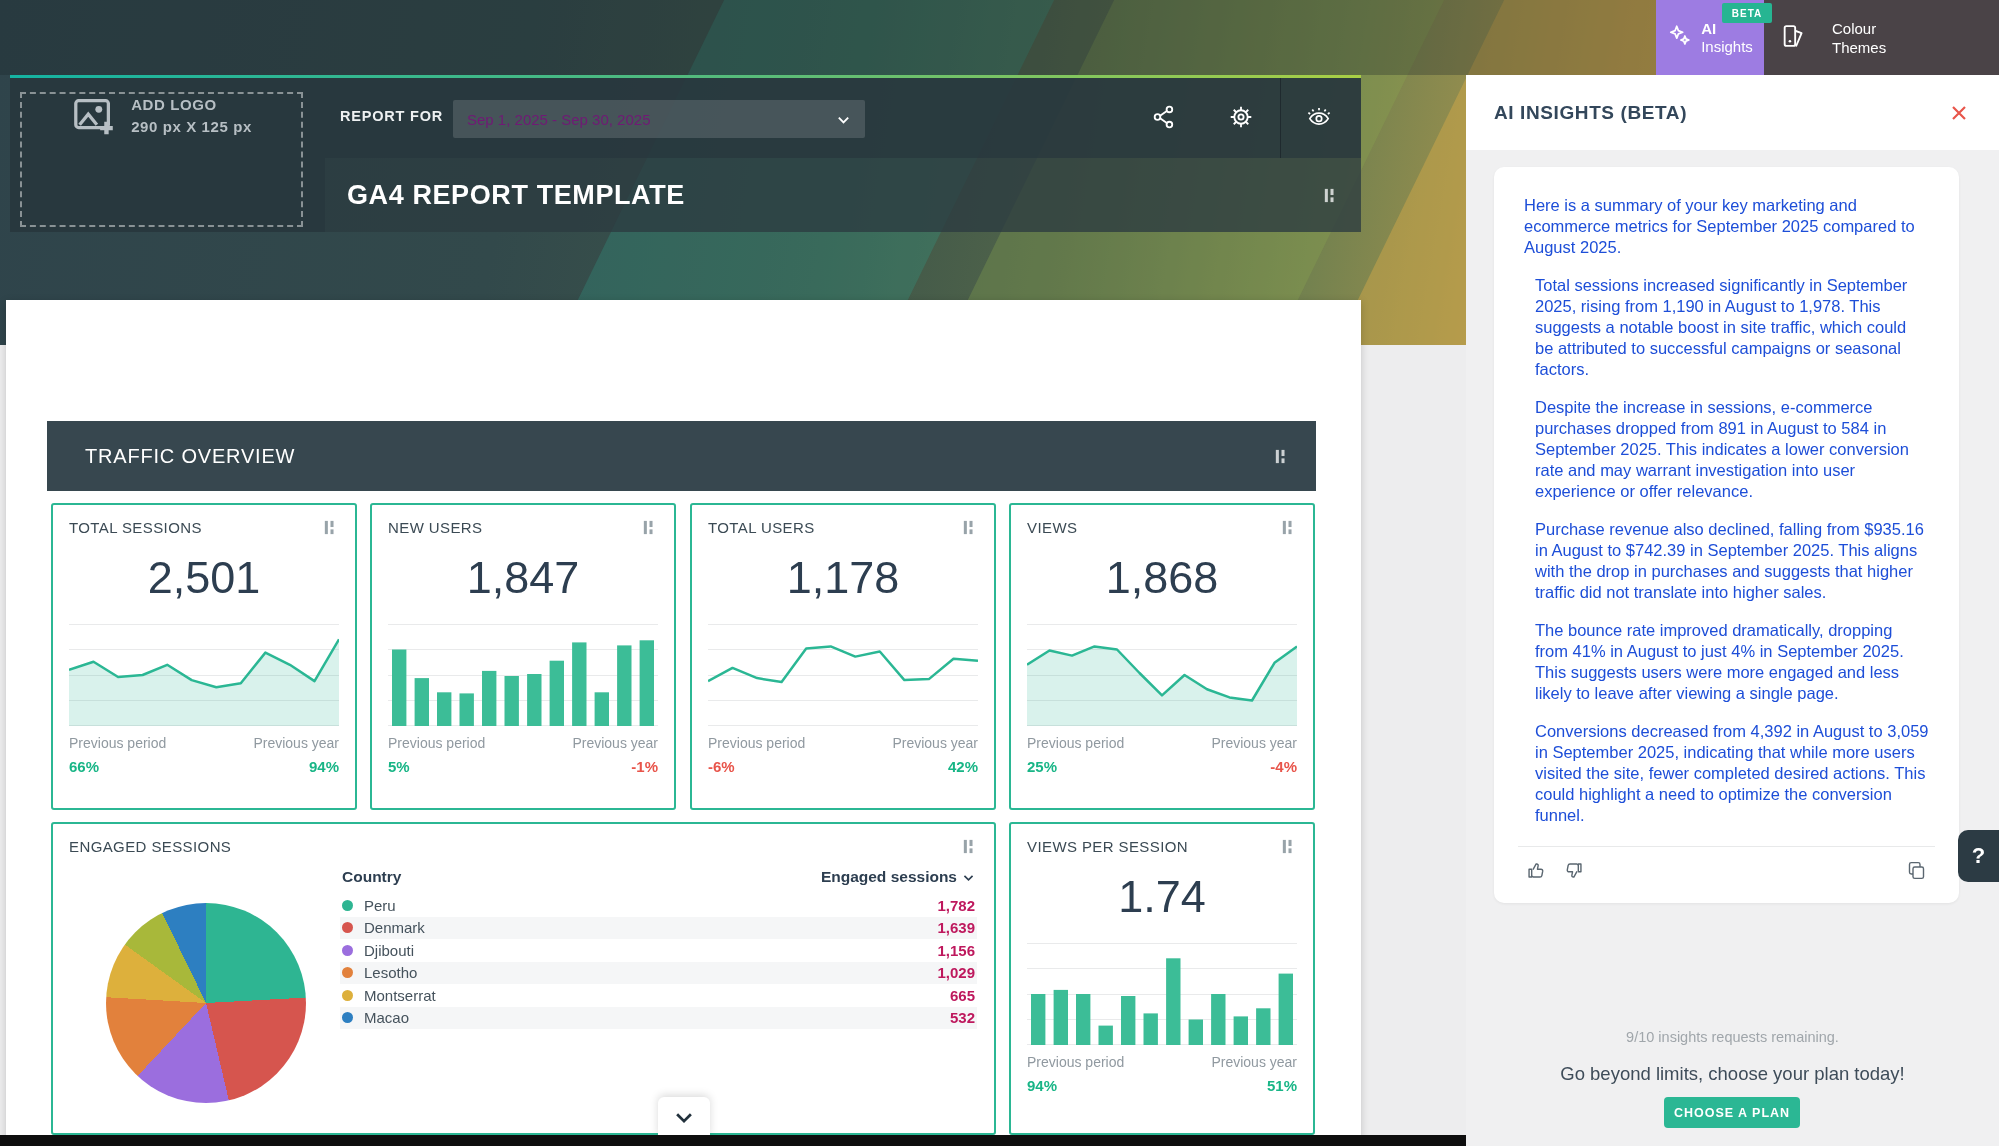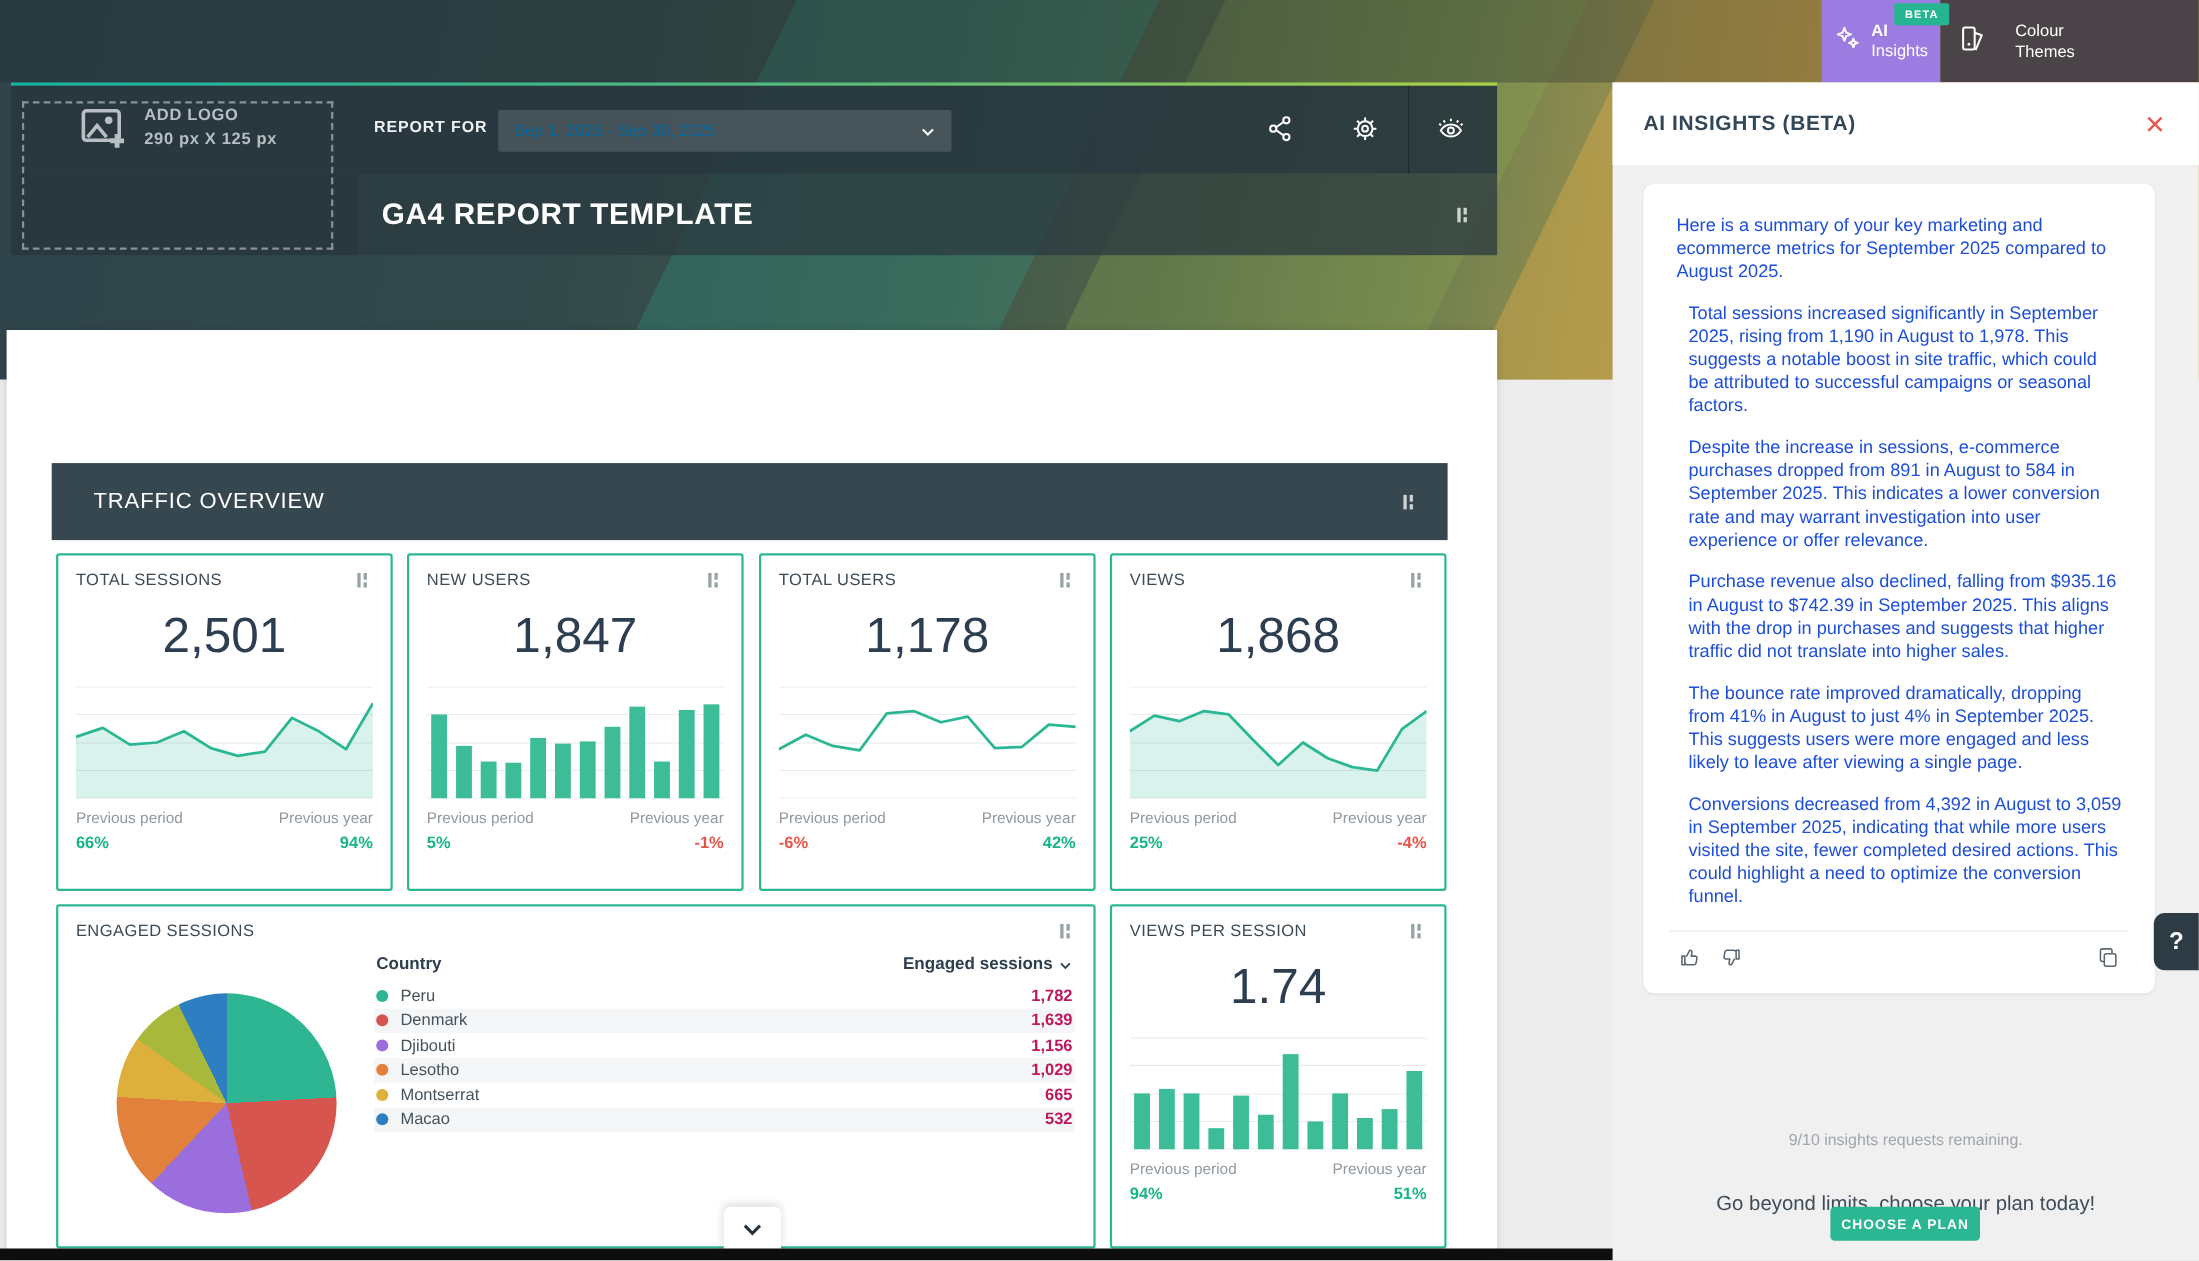--- a/index.html
+++ b/index.html
@@ -32,21 +32,21 @@
   .hdr-left-ext{position:absolute;left:10px;top:158px;width:315px;height:74px;background:rgba(40,55,61,0.93);}
   .ga4-strip{position:absolute;left:325px;top:158px;width:1036px;height:74px;background:rgba(44,59,64,0.78);
     display:flex;align-items:center;justify-content:space-between;padding:0 22px 0 22px;box-sizing:border-box;}
   .ga4-title{color:#fff;font-size:27px;font-weight:bold;letter-spacing:0.6px;}
   .logo-box{position:absolute;left:20px;top:92px;width:283px;height:135px;border:2px dashed rgba(255,255,255,0.45);
     box-sizing:border-box;display:flex;justify-content:center;gap:14px;cursor:pointer;z-index:3;}
   .logo-txt{color:#b7bfc4;font-size:15px;font-weight:bold;letter-spacing:0.6px;line-height:22px;}
   .report-for{position:absolute;left:340px;top:108px;color:#eef1f2;font-size:14.5px;font-weight:bold;letter-spacing:0.8px;}
   .date-dd{position:absolute;left:453px;top:100px;width:412px;height:38px;background:rgba(255,255,255,0.14);
     border-radius:2px;display:flex;align-items:center;justify-content:space-between;padding:16px 14px;box-sizing:border-box;
-    color:#0369a1;font-size:15px;cursor:pointer;}
+    color:#701a75;font-size:15px;cursor:pointer;}
   .hdr-icon{position:absolute;top:104px;width:26px;height:26px;cursor:pointer;}
   .hdr-divider{position:absolute;left:1280px;top:78px;width:1px;height:80px;background:rgba(20,28,32,0.55);}
 
   
   .page{position:absolute;left:6px;top:300px;width:1355px;height:846px;background:#fff;box-shadow:0 2px 8px rgba(0,0,0,0.18);}
   .section-bar{position:absolute;left:41px;top:121px;width:1269px;height:70px;background:#37474f;
     display:flex;align-items:center;justify-content:space-between;padding:0 26px 0 38px;box-sizing:border-box;}
   .section-title{color:#fff;font-size:20px;letter-spacing:0.8px;}
   .mini{width:17px;height:17px;}
   .mini rect{fill:#98a3a9;}
@@ -91,21 +91,21 @@
   .close-x{width:20px;height:20px;cursor:pointer;}
   .insight-card{position:absolute;left:28px;top:92px;width:465px;background:#fff;border-radius:10px;
     box-sizing:border-box;padding:28px 30px 16px;box-shadow:0 1px 3px rgba(0,0,0,0.06);}
   .ipara{color:#1d4ed8;font-size:16.5px;line-height:21px;margin:0 0 17px;}
   .ipara.indent{margin-left:11px;}
   .card-divider{border-top:1px solid #e8e9ea;margin:20px -6px 0;}
   .fb-row{display:flex;align-items:center;justify-content:space-between;padding:13px 2px 6px;}
   .fb-left{display:flex;gap:16px;}
   .fb-ic{width:21px;height:21px;cursor:pointer;}
   .remaining{position:absolute;left:0;top:954px;width:533px;text-align:center;color:#a0a6ab;font-size:14.5px;}
-  .cta-text{position:absolute;left:0;top:988px;width:533px;text-align:center;color:#3e4c59;font-size:18.5px;margin-top:20px;}
+  .cta-text{position:absolute;left:0;top:988px;width:533px;text-align:center;color:#3e4c59;font-size:18.5px;}
   .cta-btn{position:absolute;left:198px;top:1022px;width:136px;height:31px;background:#2bb794;border-radius:4px;
     color:#fff;font-size:12.5px;font-weight:bold;letter-spacing:1px;display:flex;align-items:center;justify-content:center;cursor:pointer;}
   .help-tab{position:absolute;left:1958px;top:830px;width:41px;height:52px;background:#2c3b44;border-radius:10px 0 0 10px;
     color:#fff;font-size:22px;font-weight:bold;display:flex;align-items:center;justify-content:center;cursor:pointer;z-index:9;}
 </style>
 </head>
 <body>
 
 <div class="stage">
 

